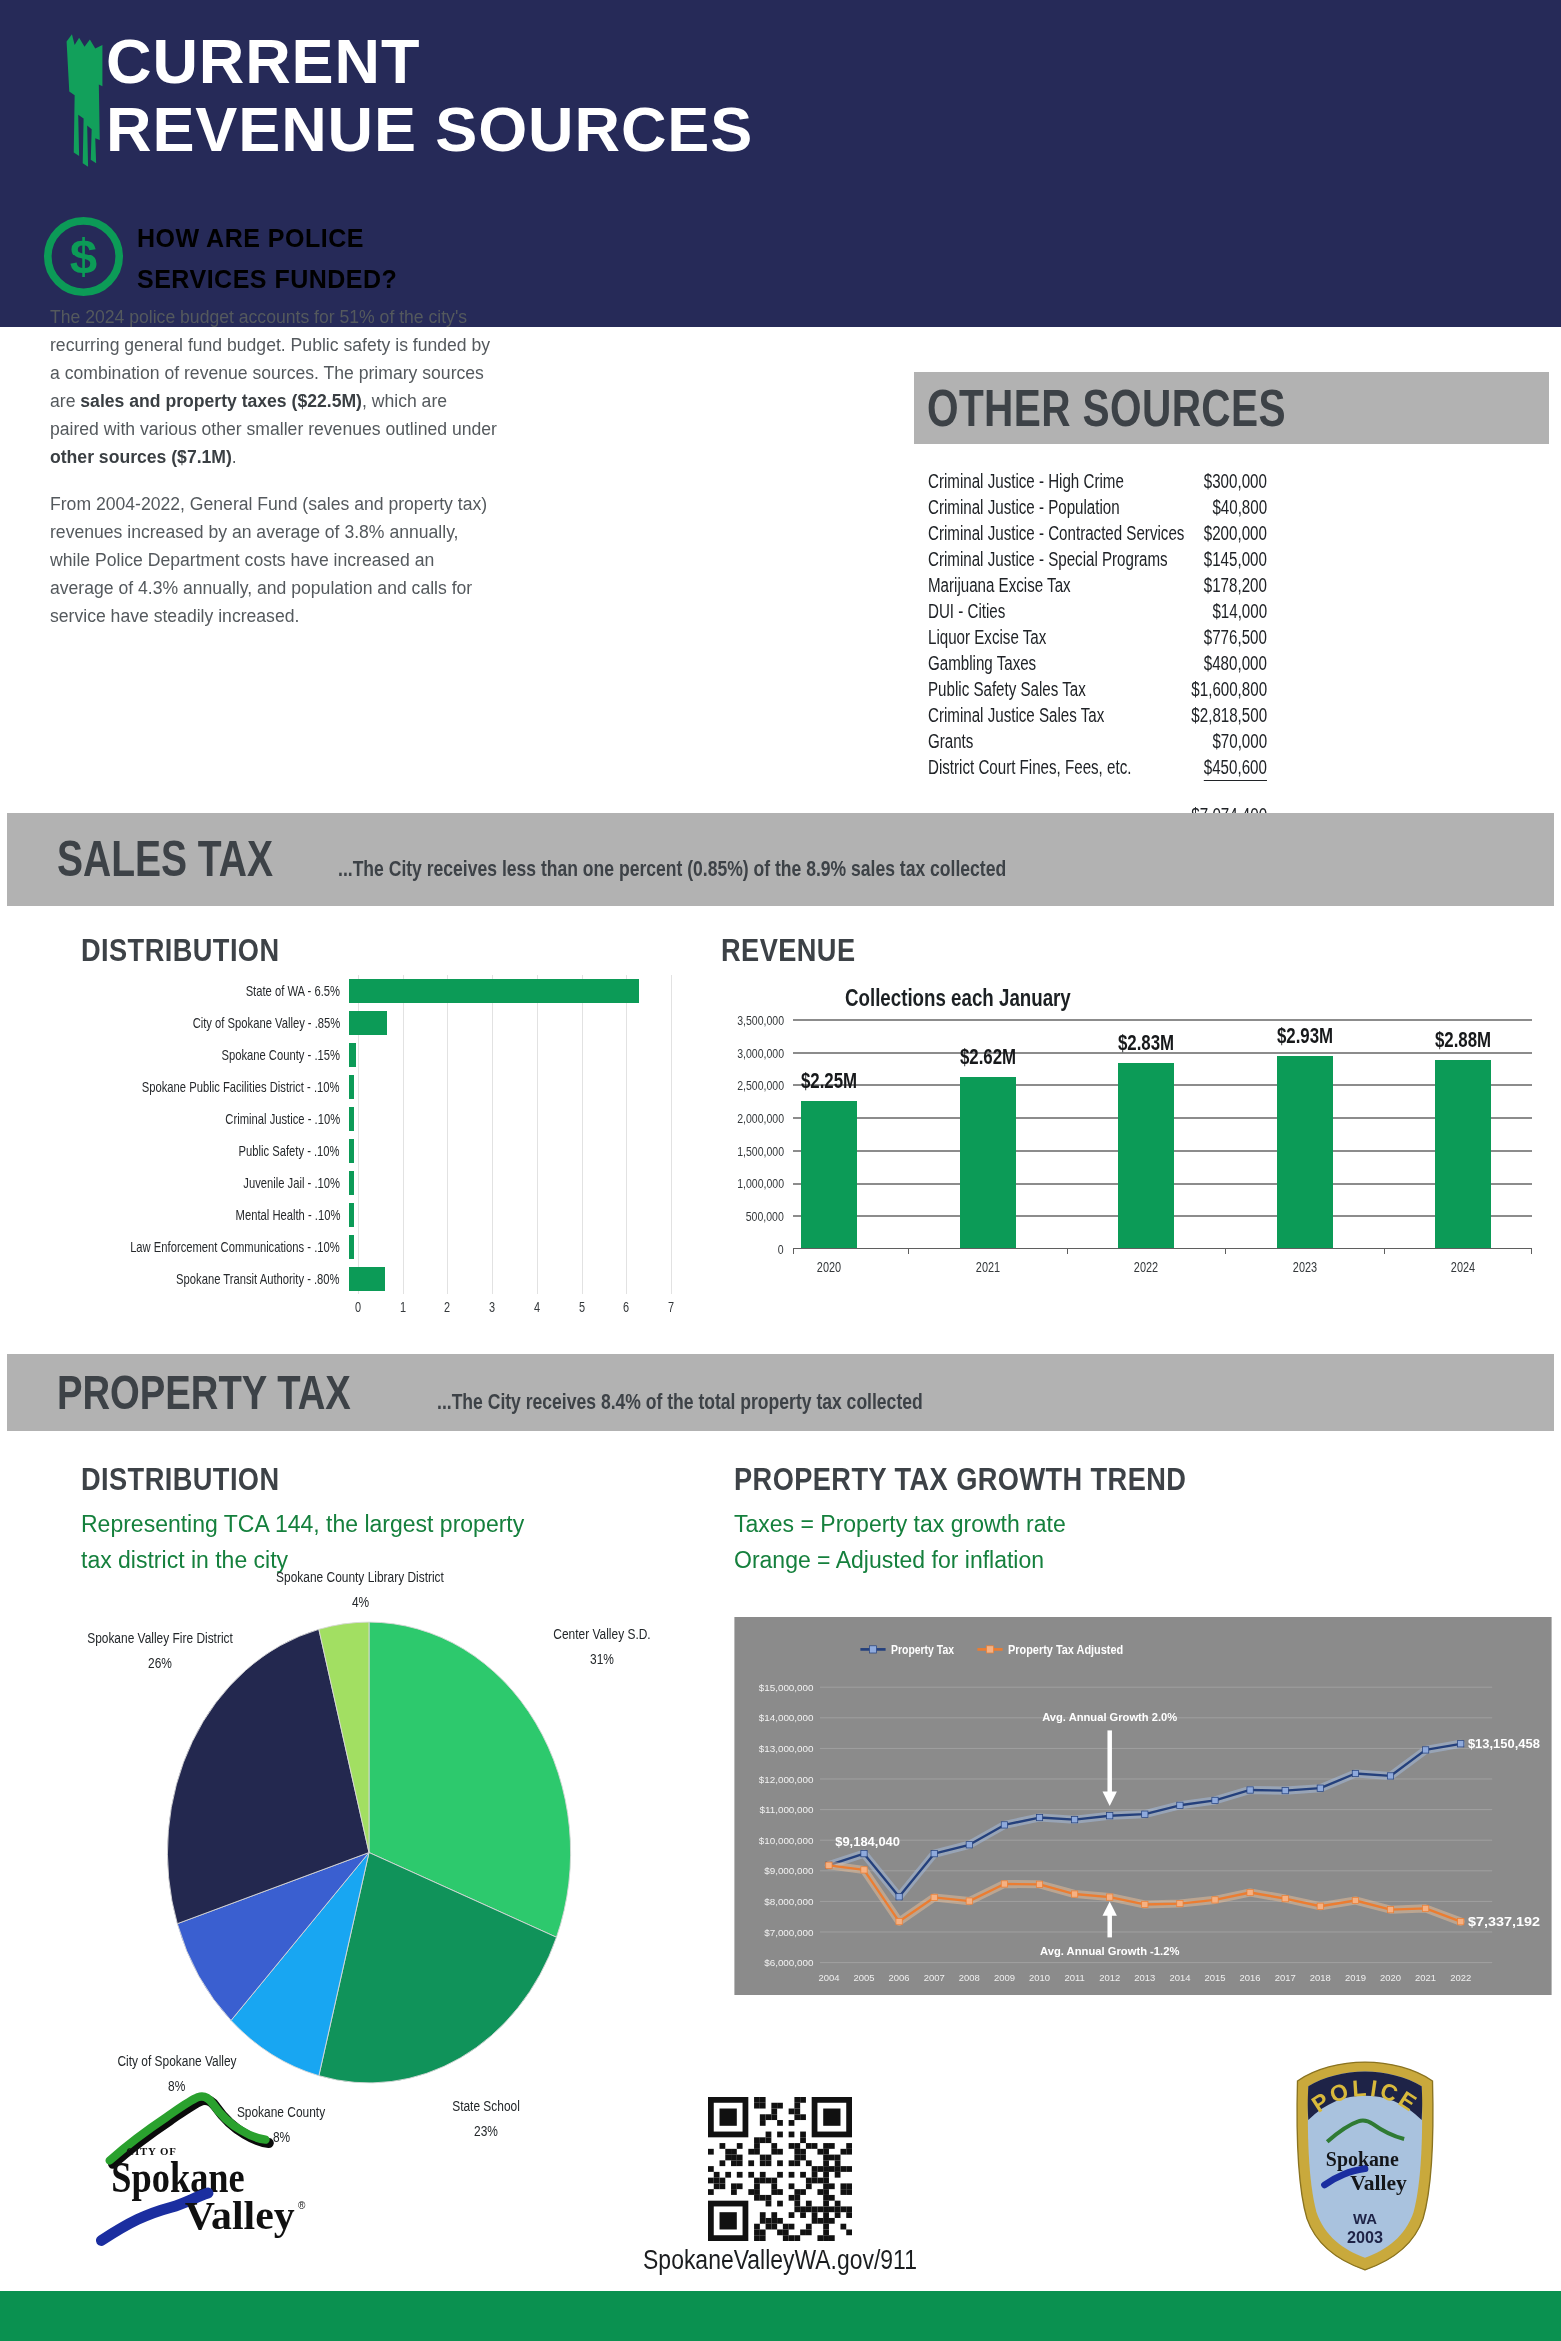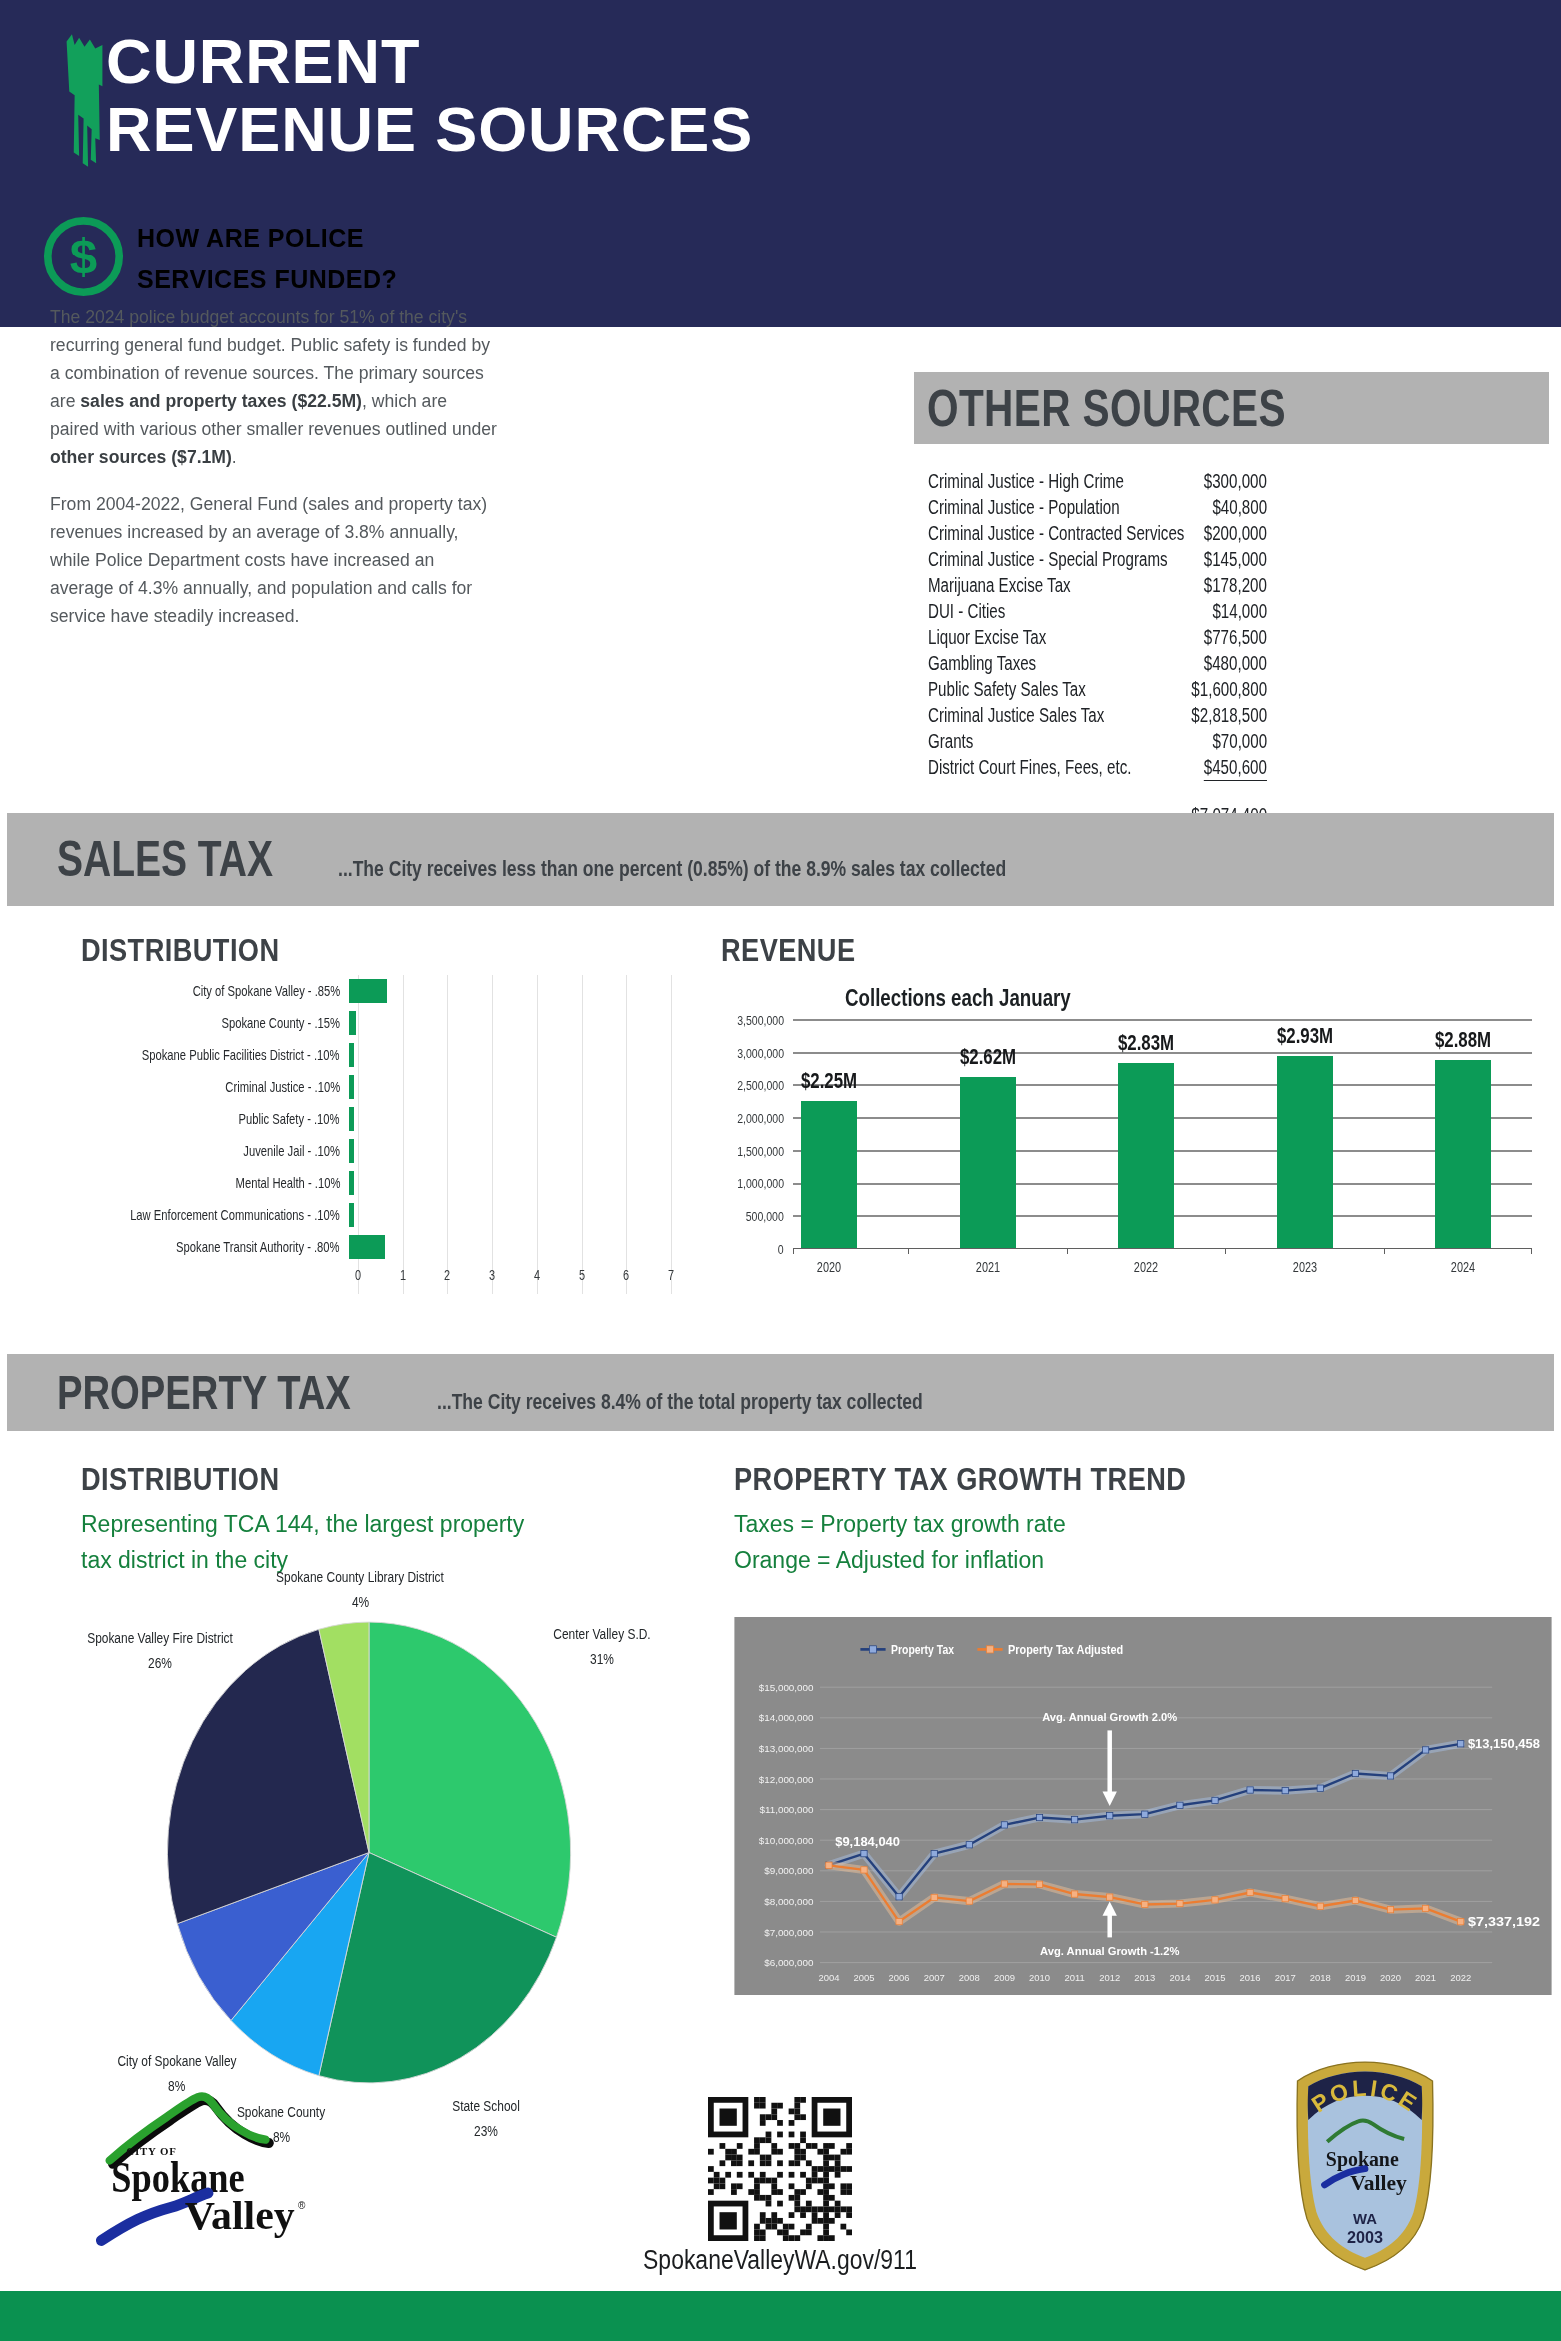--- a/index.html
+++ b/index.html
@@ -199,20 +199,26 @@
         <div class="gl" style="left: 0%;"></div>
         <div class="gl" style="left: 14.2857%;"></div>
         <div class="gl" style="left: 28.5714%;"></div>
         <div class="gl" style="left: 42.8571%;"></div>
         <div class="gl" style="left: 57.1429%;"></div>
         <div class="gl" style="left: 71.4286%;"></div>
         <div class="gl" style="left: 85.7143%;"></div>
         <div class="gl" style="left: 100%;"></div>
       </div>
     <div id="dist-rows">
+        <div class="dist-row">
+          <div class="dist-label"><span class="cr">State of WA - 6.5%</span></div>
+          <div class="dist-track">
+            <div class="dist-bar" style="width: 290px; background: rgb(12, 155, 87);"></div>
+          </div>
+        </div>
         <div class="dist-row">
           <div class="dist-label"><span class="cr">City of Spokane Valley - .85%</span></div>
           <div class="dist-track">
             <div class="dist-bar" style="width: 38px; background: rgb(12, 155, 87);"></div>
           </div>
         </div>
         <div class="dist-row">
           <div class="dist-label"><span class="cr">Spokane County - .15%</span></div>
           <div class="dist-track">
             <div class="dist-bar" style="width: 6.7px; background: rgb(12, 155, 87);"></div>

